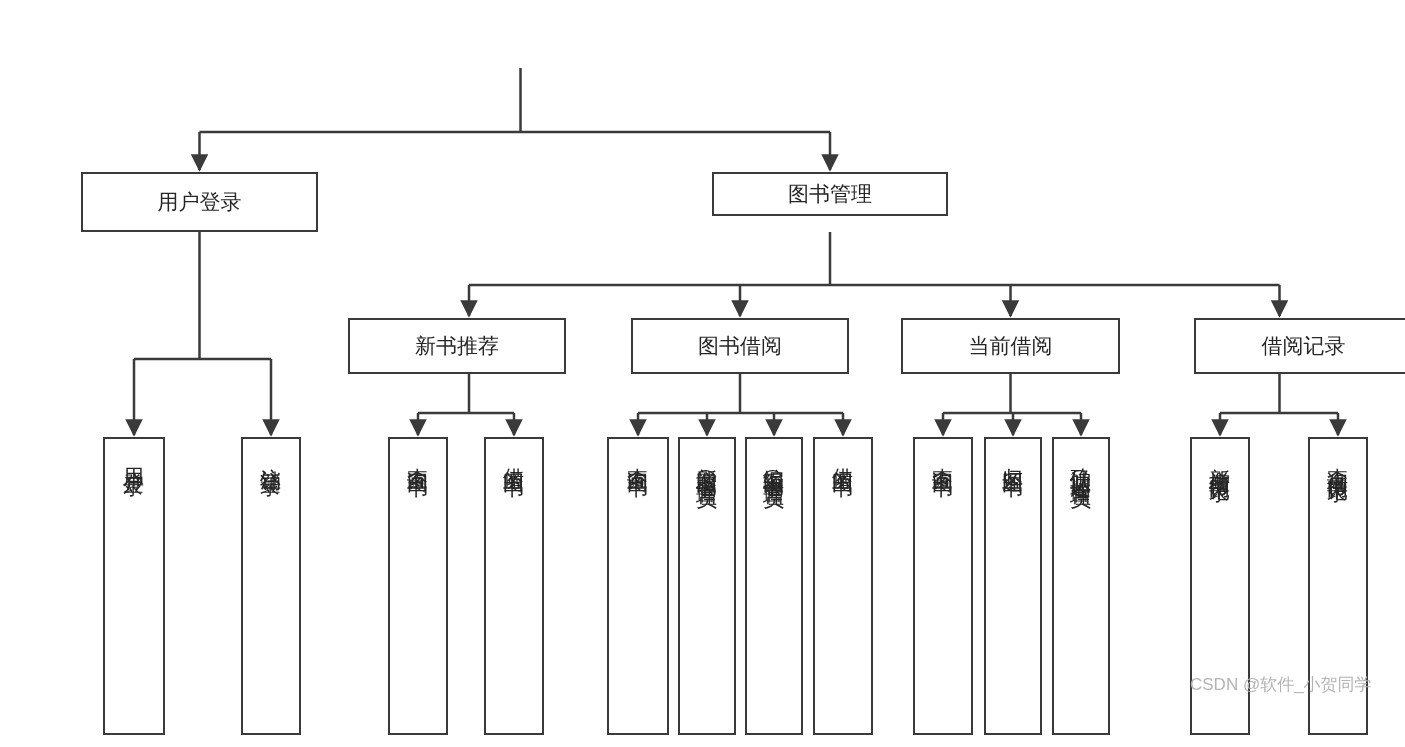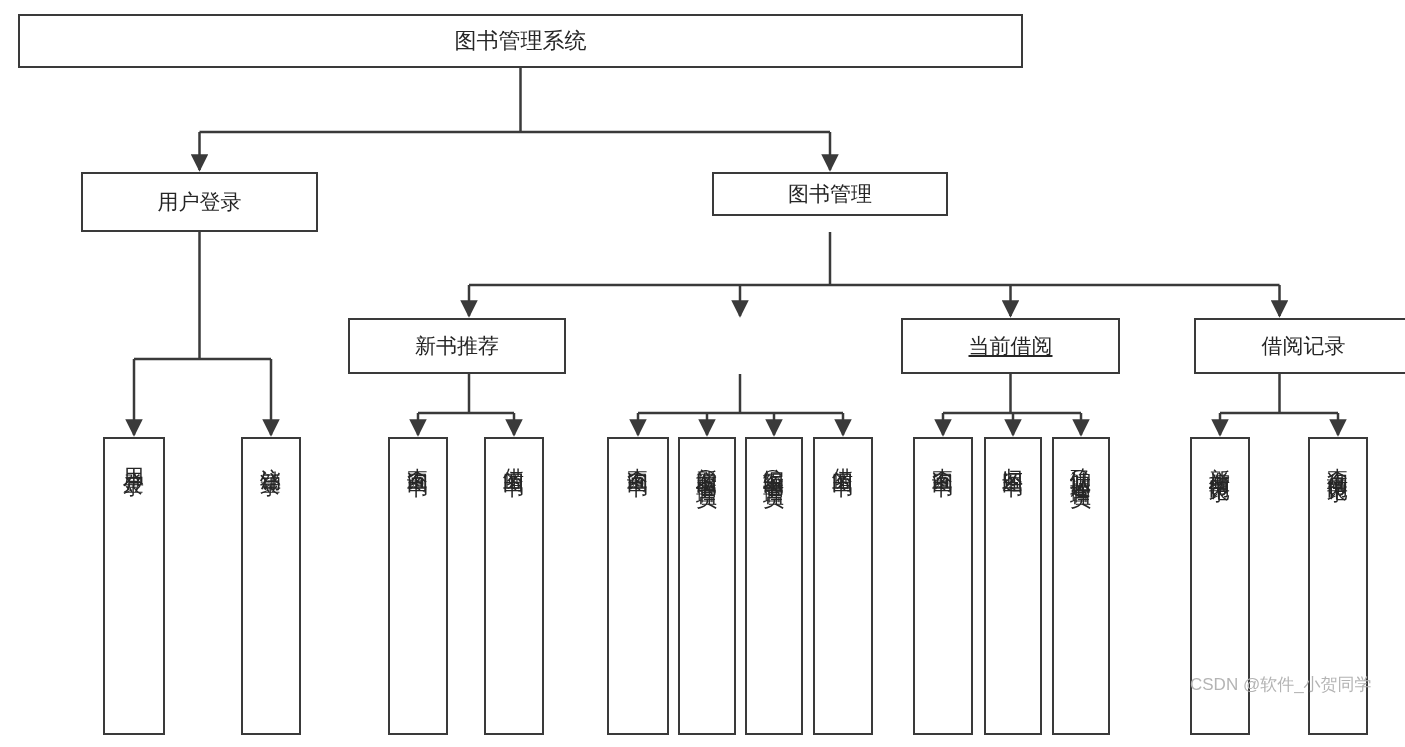--- a/index.html
+++ b/index.html
@@ -111,38 +111,38 @@
         <path d="M 943 413 L 943 435" marker-end="url(#arrow)"></path>
         <path d="M 1013 413 L 1013 435" marker-end="url(#arrow)"></path>
         <path d="M 1081 413 L 1081 435" marker-end="url(#arrow)"></path>
         <path d="M 1279.5 374 L 1279.5 413"></path>
         <path d="M 1220 413 L 1338 413"></path>
         <path d="M 1220 413 L 1220 435" marker-end="url(#arrow)"></path>
         <path d="M 1338 413 L 1338 435" marker-end="url(#arrow)"></path>
       </g>
   </svg>
 
-  <div class="node root horiz" style="left: 18px; top: 14px; width: 1005px; height: 54px;">
-    <span class="label">图书管理系统</span>
-  </div>
 
   <div class="node horiz" style="left: 81px; top: 172px; width: 237px; height: 60px;">
     <span class="label">用户登录</span>
   </div>
 
   <div class="node horiz" style="left: 712px; top: 172px; width: 236px; height: 44px;">
     <span class="label">图书管理</span>
   </div>
 
   <div class="node horiz" style="left: 348px; top: 318px; width: 218px; height: 56px;">
     <span class="label">新书推荐</span>
   </div>
 
-
-  <div class="node horiz" style="left: 901px; top: 318px; width: 219px; height: 56px; text-decoration: underline;">
+  <div class="node horiz" style="left: 631px; top: 318px; width: 218px; height: 56px;">
+    <span class="label">图书借阅</span>
+  </div>
+
+  <div class="node horiz" style="left: 901px; top: 318px; width: 219px; height: 56px;">
     <span class="label">当前借阅</span>
   </div>
 
   <div class="node horiz" style="left: 1170px; top: 318px; width: 219px; height: 56px; margin-left: 24px;">
     <span class="label">借阅记录</span>
   </div>
 
   <div class="node vert" style="left: 103px; top: 437px; width: 62px; height: 298px;">
     <span class="label">用户登录</span>
   </div>

